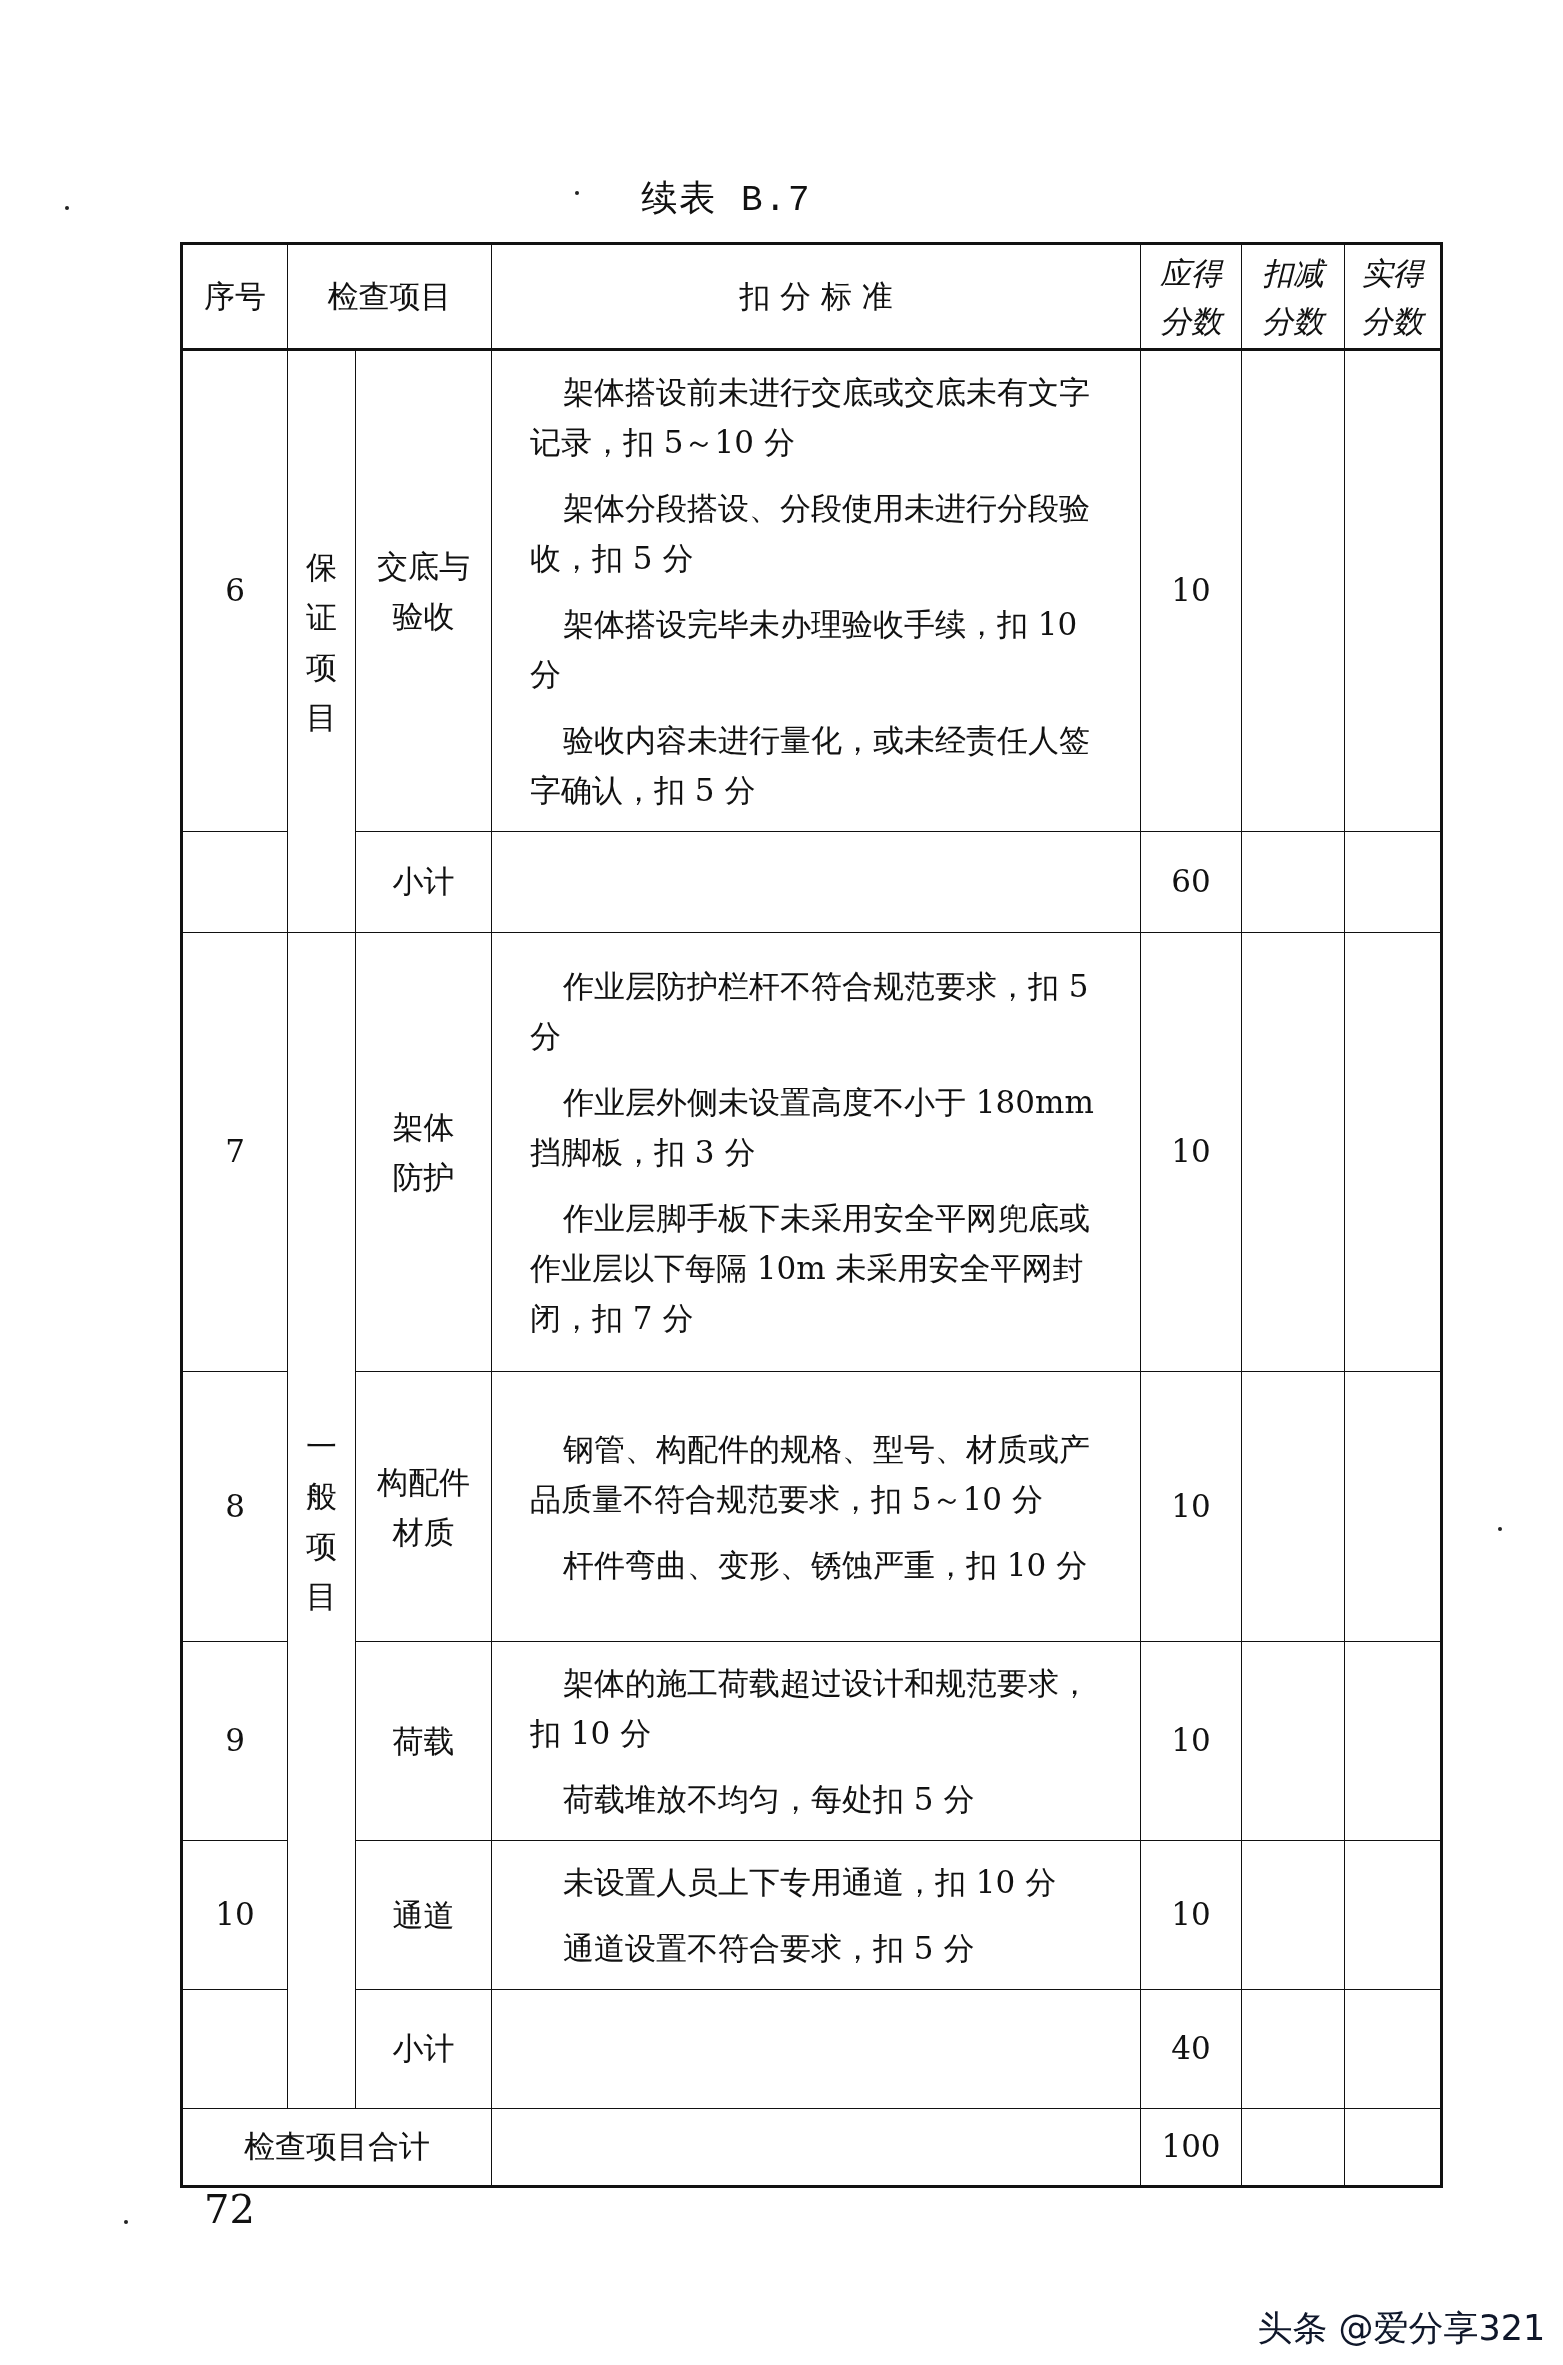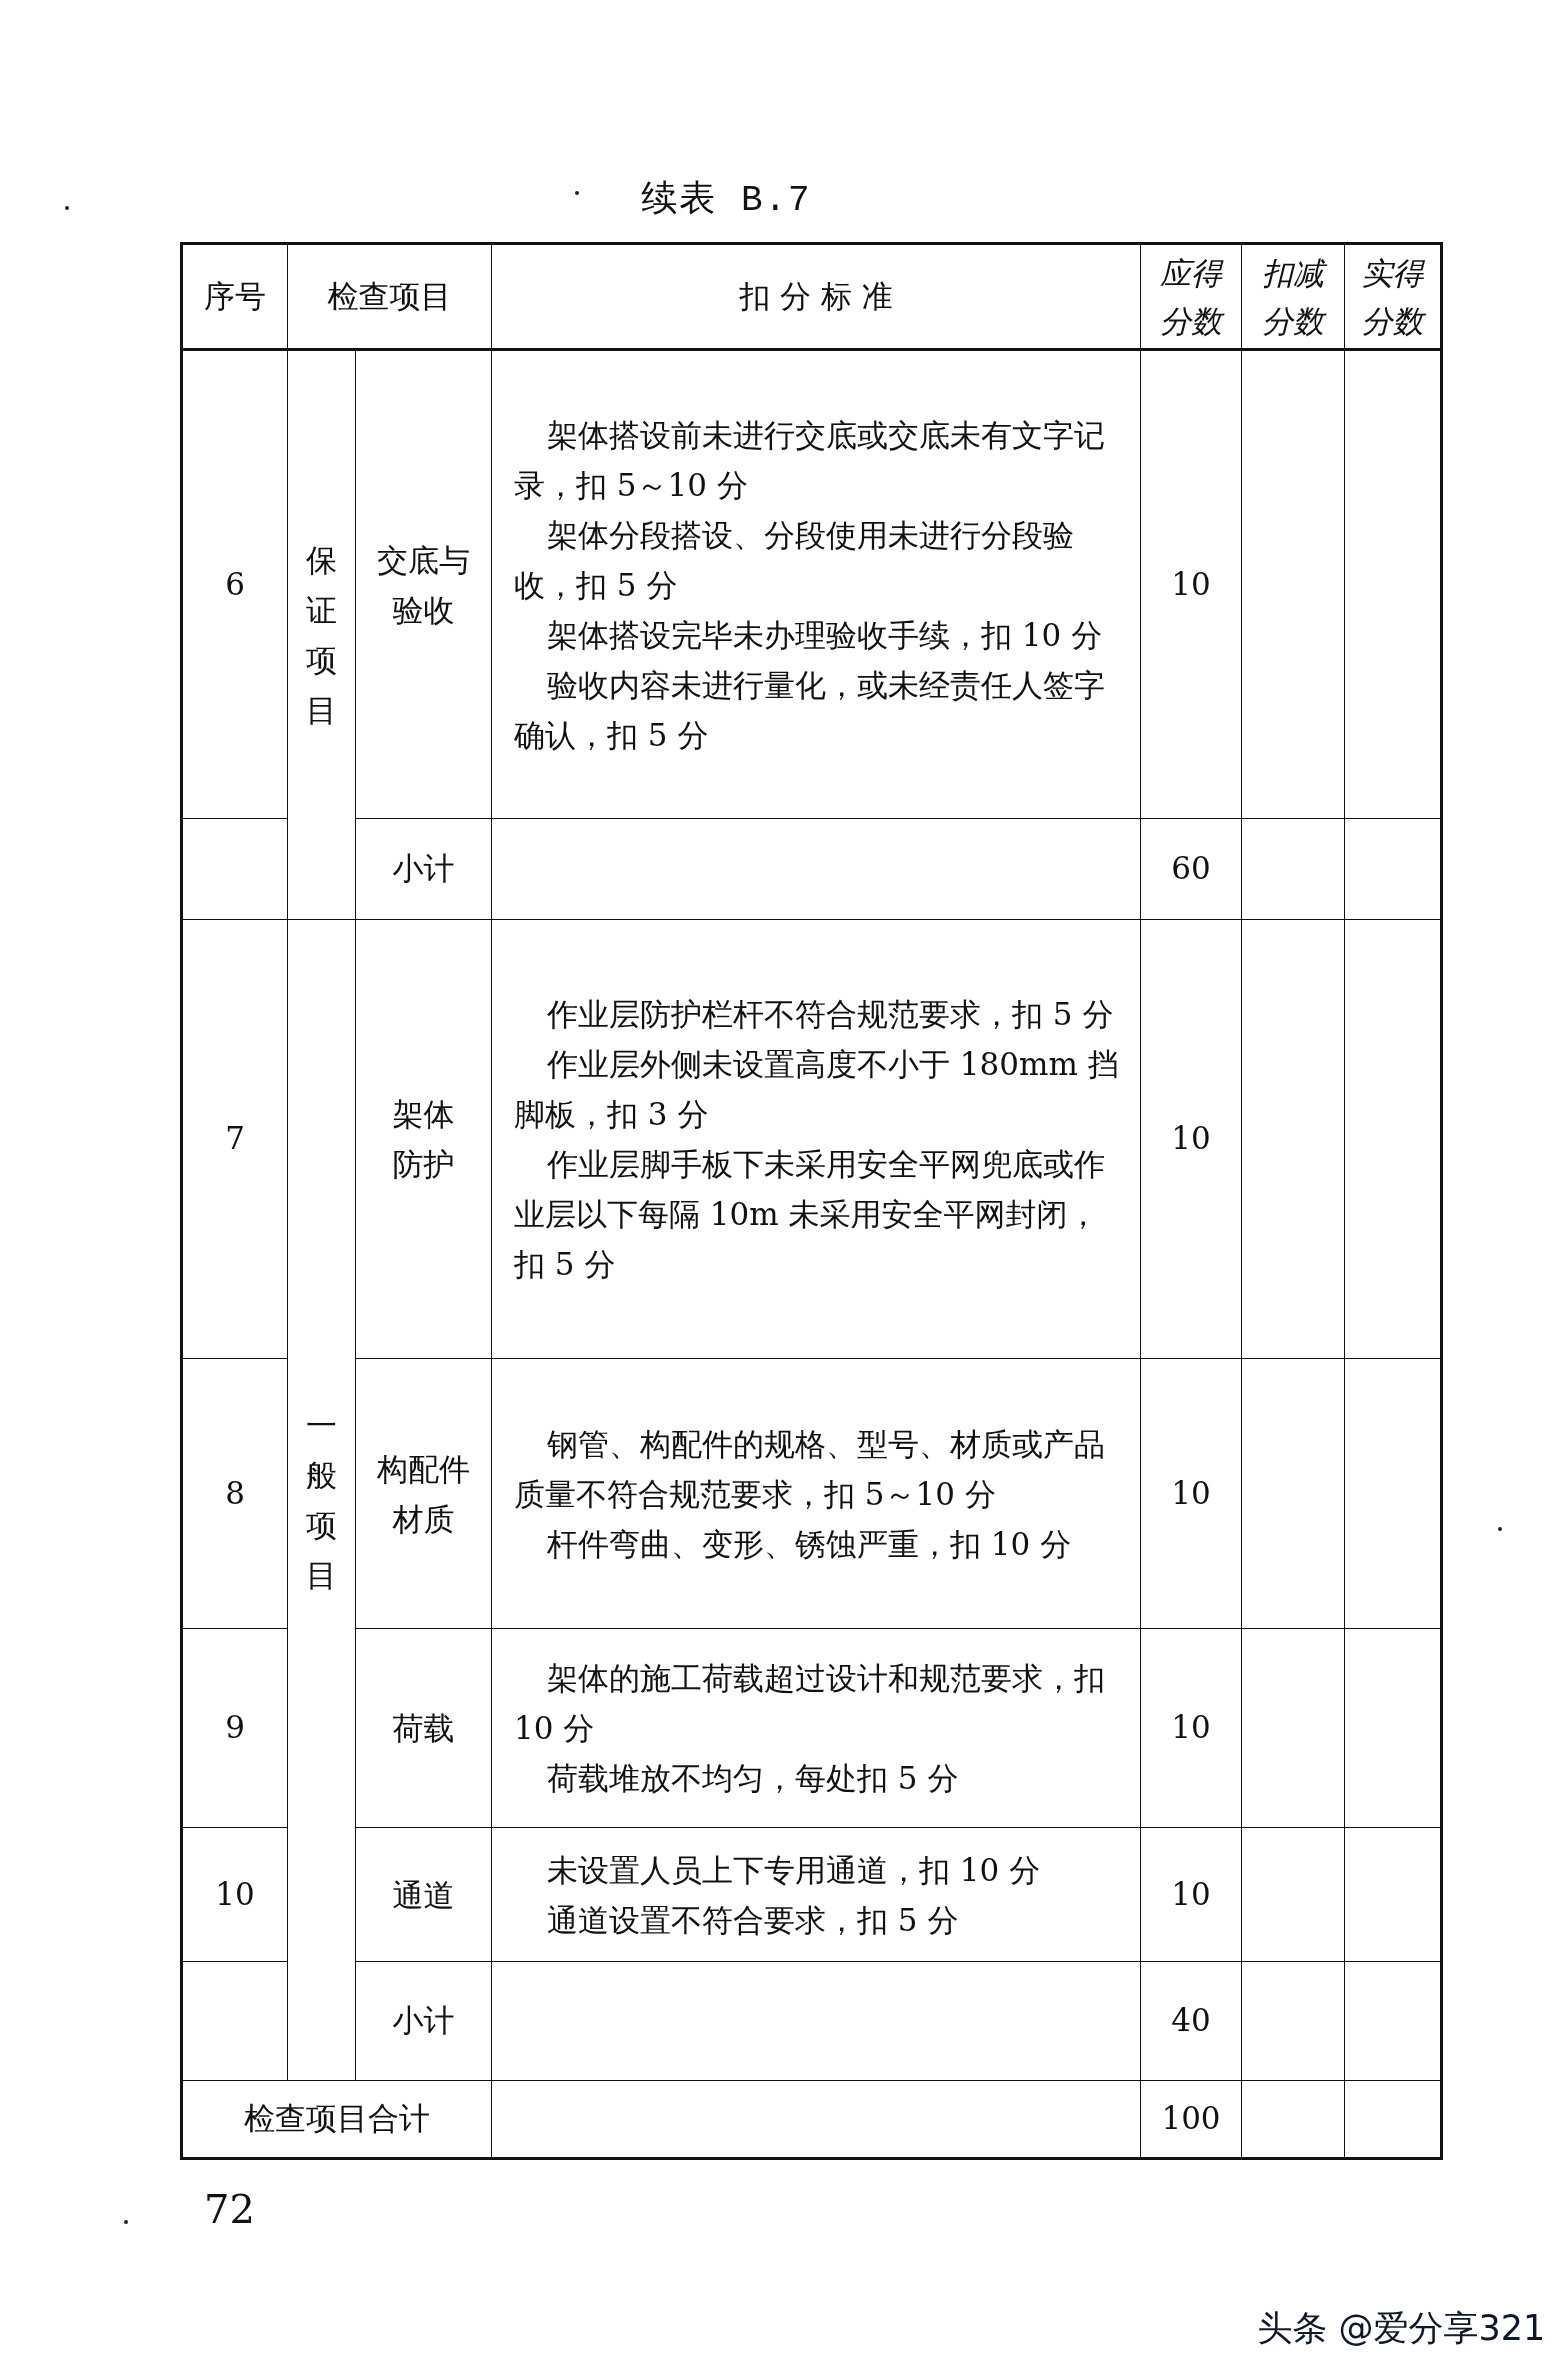--- a/index.html
+++ b/index.html
@@ -6,21 +6,21 @@
   body { width:1563px; height:2366px; position:relative; overflow:hidden;
          font-family:"DejaVu Serif","Liberation Serif",serif; color:#111; }
   .title { position:absolute; left:0; width:1453px; top:174px; text-align:center;
            font-size:36px; letter-spacing:2px;font-family:Liberation Mono, monospace; }
   table.grid { position:absolute; left:180px; top:242px; border-collapse:collapse;
                table-layout:fixed; width:1261px; border:3.5px solid #111; }
   table.grid td, table.grid th { border:1.5px solid #111; padding:0; text-align:center;
                vertical-align:middle; font-weight:normal; font-size:31px; line-height:1.6; }
   table.grid tr.hdr th { border-bottom:3.5px solid #111; }
   .std { text-align:left !important; padding:0 18px 0 22px !important; line-height:50px !important; }
-  .std p { margin:0; text-indent:33px; }
+  .std p { margin:16px; text-indent:33px; }
   .vert span { display:block; line-height:50px; }
   .hdr2 span { display:block; line-height:48px;font-style:italic; }
   .num { font-family:"DejaVu Serif","Liberation Serif",serif; font-size:29px; }
   .pageno { position:absolute; left:204px; top:2186px; font-size:40px; }
   .wm { position:absolute; right:17.7px; top:2305px; font-family:"DejaVu Sans","Liberation Sans",sans-serif;
         font-size:35px; color:#0f172a; }
   .dot { position:absolute; width:4px; height:4px; background:#222; border-radius:50%; }
 </style>
 </head>
 <body>
@@ -96,21 +96,21 @@
           <span>项</span>
           <span>目</span>
     </td>
     <td class="vert">
       <span>架体</span>
           <span>防护</span>
         </td>
     <td class="std">
       <p>作业层防护栏杆不符合规范要求，扣 5 分</p>
           <p>作业层外侧未设置高度不小于 180mm 挡脚板，扣 3 分</p>
-          <p>作业层脚手板下未采用安全平网兜底或作业层以下每隔 10m 未采用安全平网封闭，扣 5 分</p>
+          <p>作业层脚手板下未采用安全平网兜底或作业层以下每隔 10m 未采用安全平网封闭，扣 7 分</p>
         </td>
     <td class="num">10</td>
     <td></td>
     <td></td>
   </tr>
 
   <tr style="height:270px">
     <td class="num">8</td>
     <td class="vert">
       <span>构配件</span>

